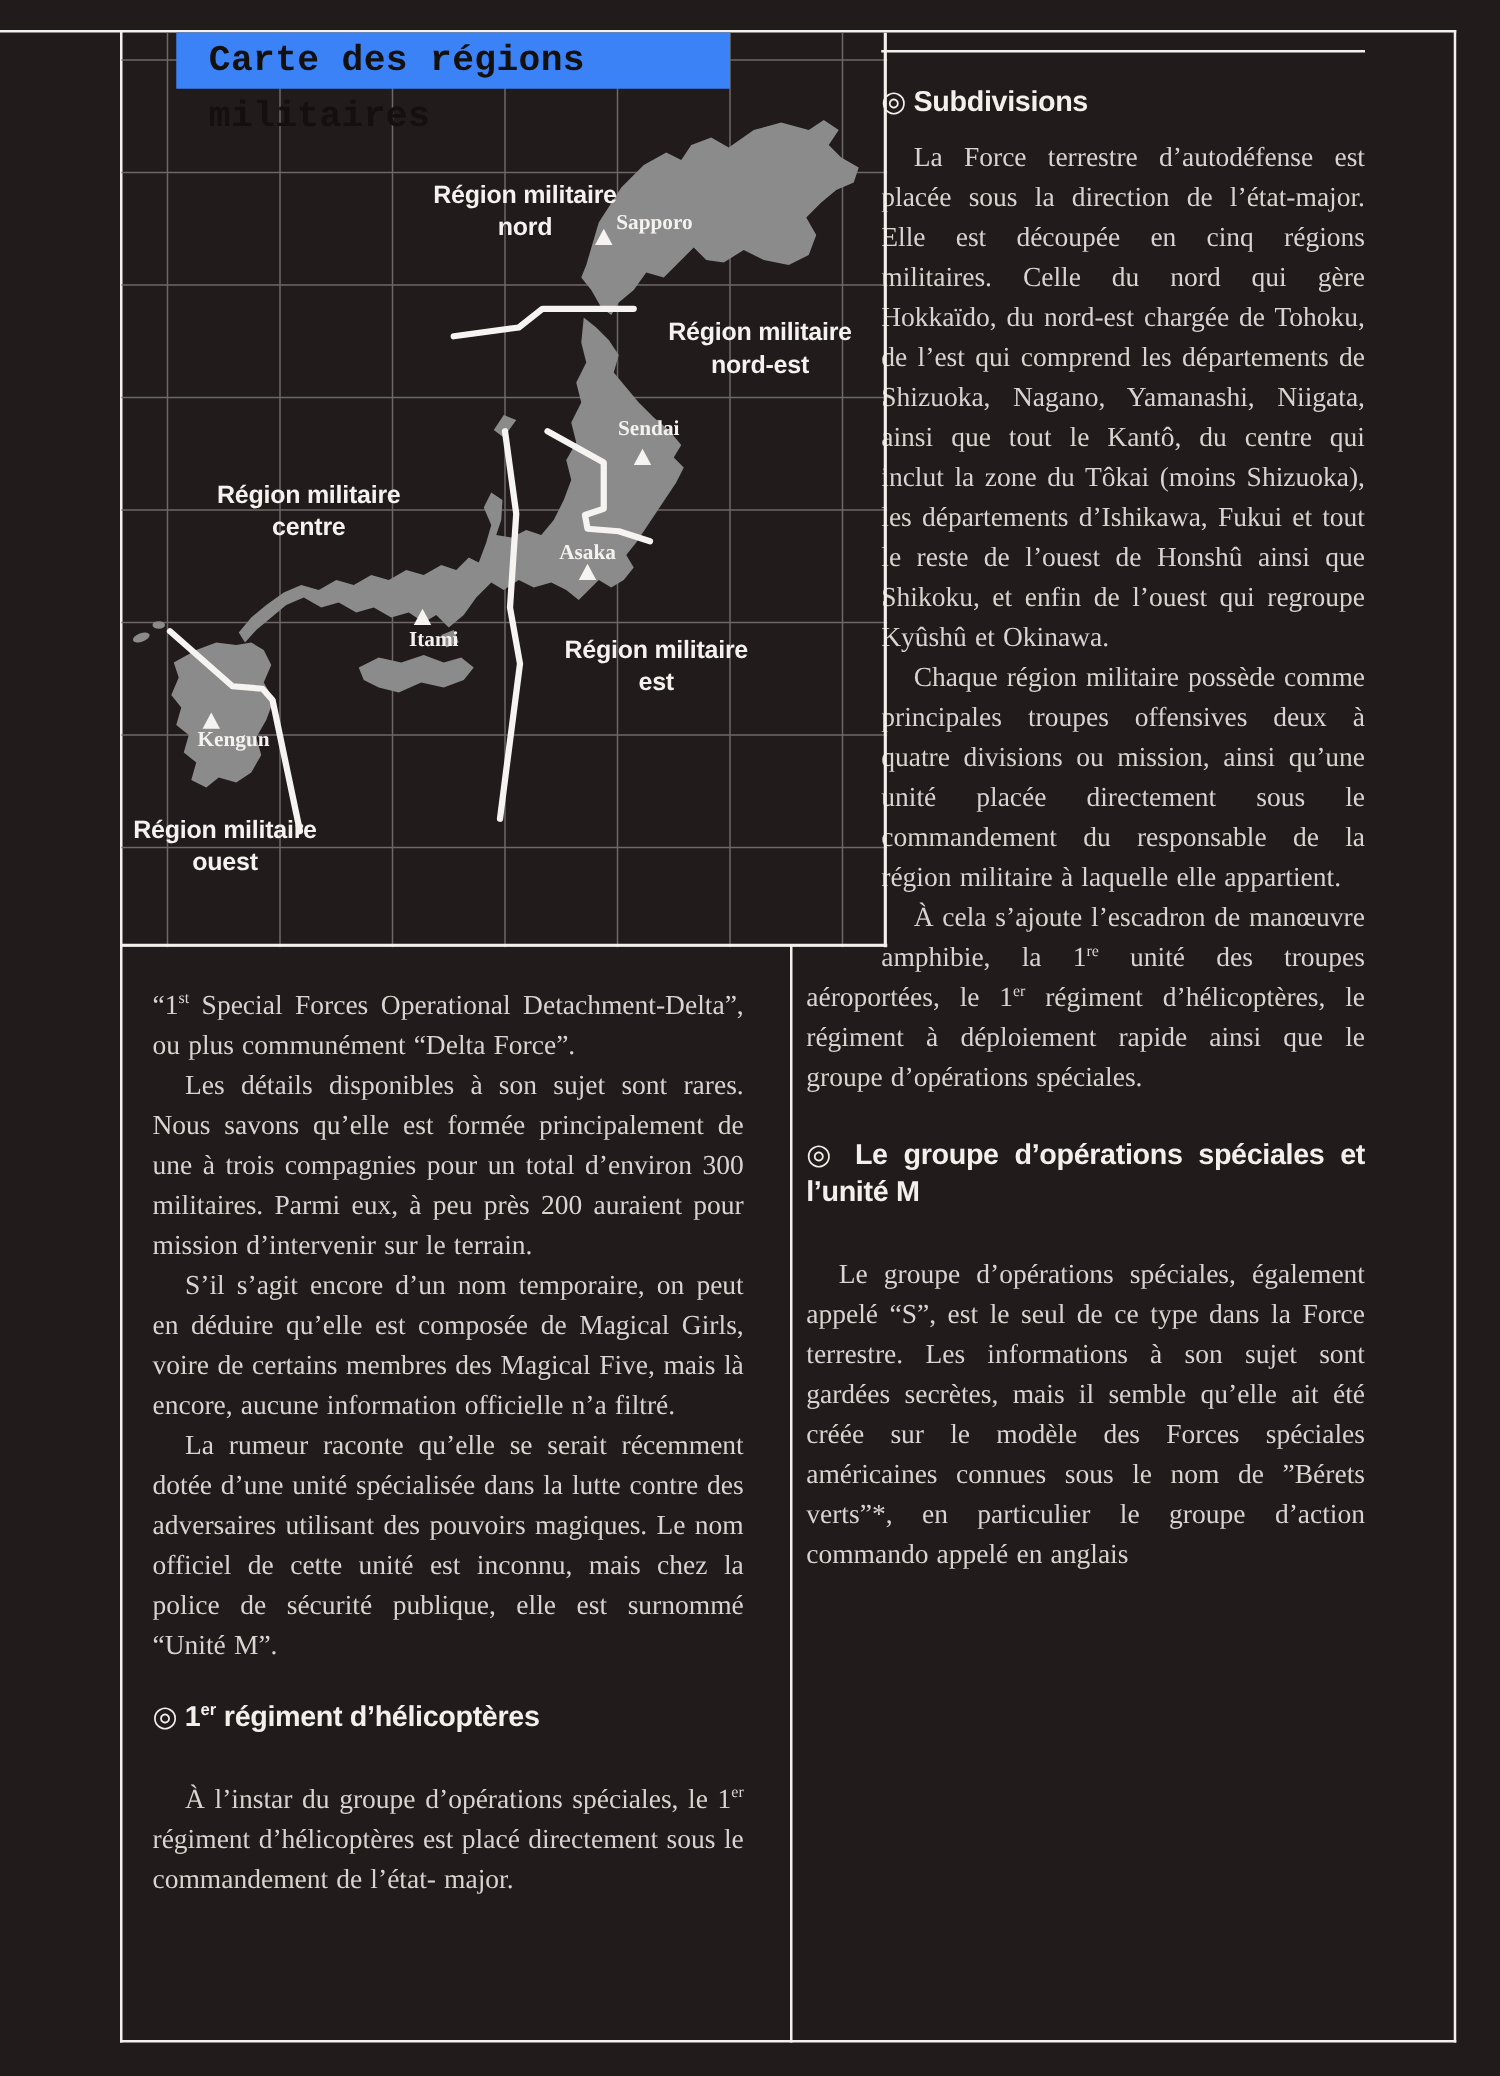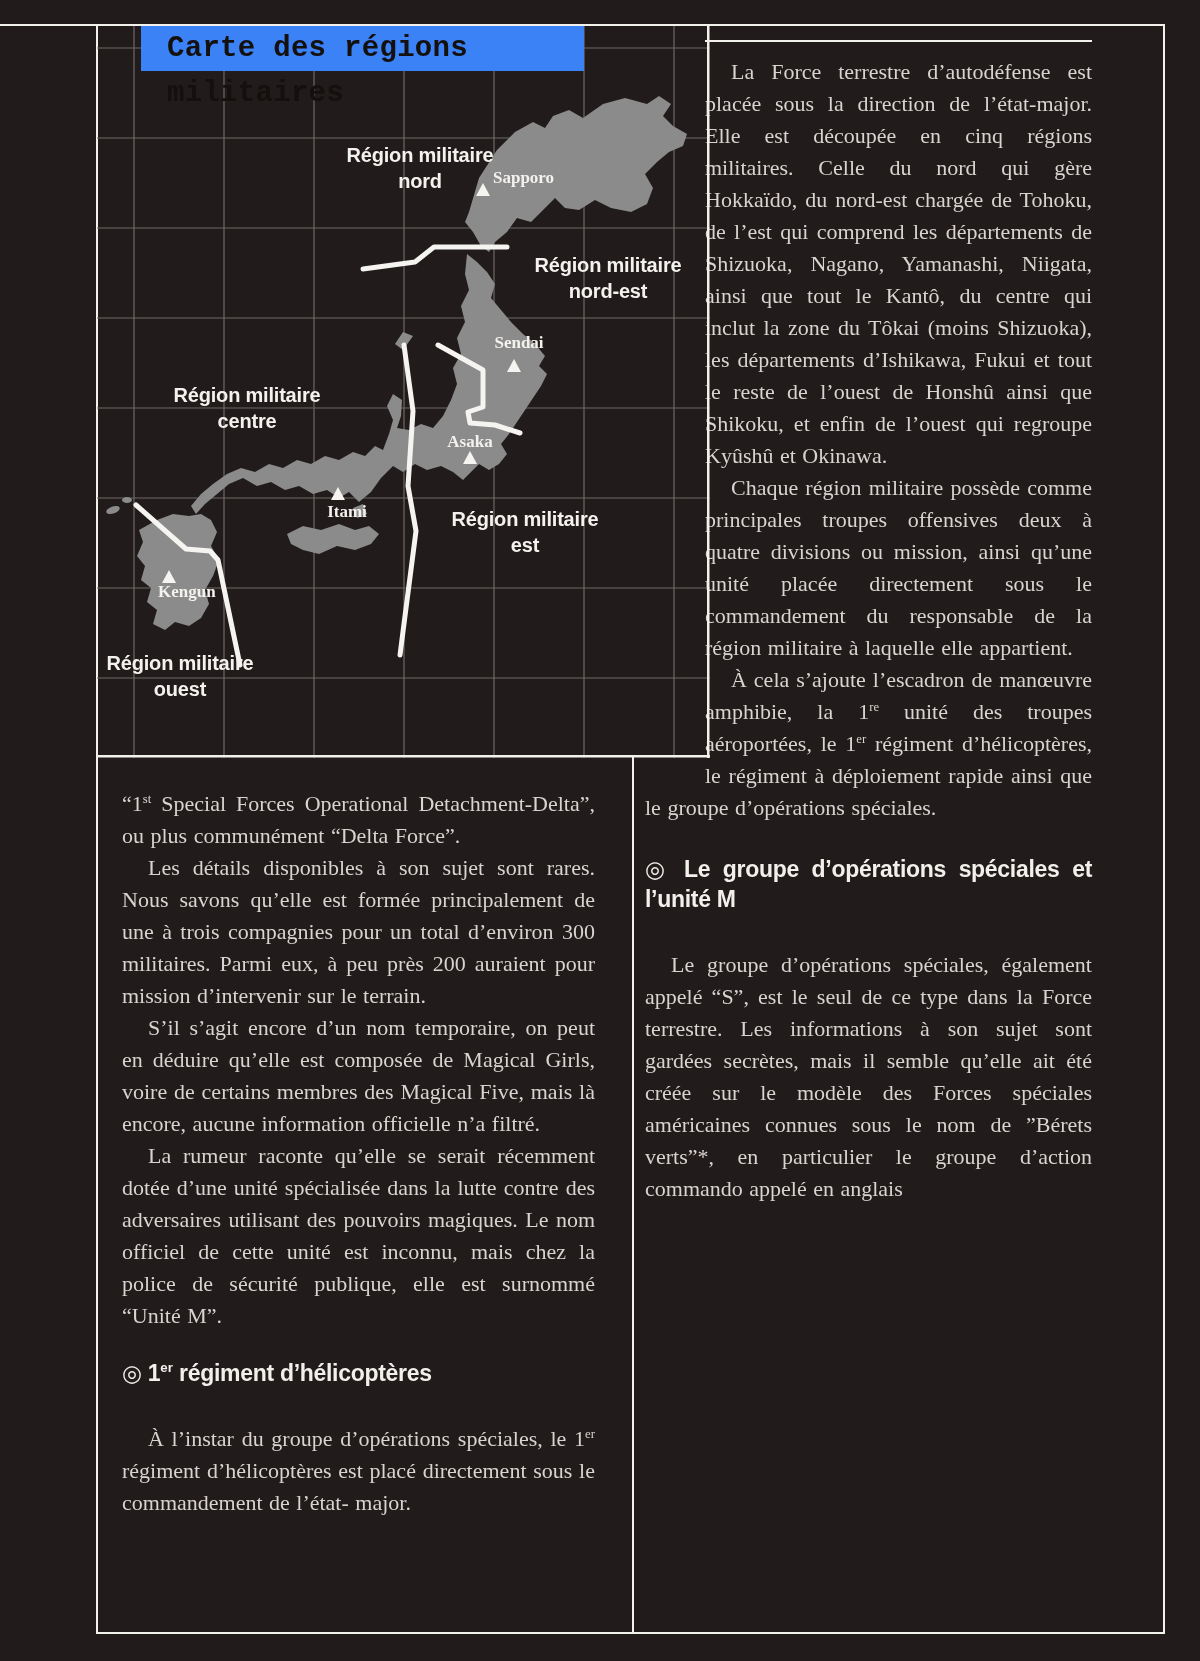--- a/index.html
+++ b/index.html
@@ -145,20 +145,21 @@
     </svg>
 
     <div class="map-title-box">
       <span>Carte des régions militaires</span>
     </div>
   </section>
 
   <section class="right-col">
     <div class="float-spacer"></div>
     <div class="rule"></div>
+    <h2 class="section-heading">◎ Subdivisions</h2>
     <p class="body-par mt14">La Force terrestre d’autodéfense est placée sous la direction de l’état-major. Elle est découpée en cinq régions militaires. Celle du nord qui gère Hokkaïdo, du nord-est chargée de Tohoku, de l’est qui comprend les départements de Shizuoka, Nagano, Yamanashi, Niigata, ainsi que tout le Kantô, du centre qui inclut la zone du Tôkai (moins Shizuoka), les dépar­tements d’Ishikawa, Fukui et tout le reste de l’ouest de Honshû ainsi que Shikoku, et enfin de l’ouest qui regroupe Kyûshû et Okinawa.</p>
     <p class="body-par">Chaque région militaire possède comme principales troupes offensives deux à quatre divisions ou mission, ainsi qu’une unité pla­cée directement sous le commandement du responsable de la région militaire à laquelle elle appartient.</p>
     <p class="body-par">À cela s’ajoute l’escadron de manœuvre amphibie, la 1<sup>re</sup> unité des troupes aéroportées, le 1<sup>er</sup> régiment d’hélicoptères, le régiment à déploiement rapide ainsi que le groupe d’opé­rations spéciales.</p>
     <h2 class="section-heading justified mt30">◎ Le groupe d’opérations spéciales et l’unité M</h2>
     <p class="body-par mt20">Le groupe d’opérations spéciales, égale­ment appelé “S”, est le seul de ce type dans la Force terrestre. Les informations à son sujet sont gardées secrètes, mais il semble qu’elle ait été créée sur le modèle des Forces spéciales américaines connues sous le nom de ”Bérets verts”*, en particulier le groupe d’action commando appelé en anglais</p>
   </section>
 
   <section class="left-col">
     <p class="body-par flush">“1<sup>st</sup> Special Forces Operational Detachment-Delta”, ou plus communément “Delta Force”.</p>
     <p class="body-par">Les détails disponibles à son sujet sont rares. Nous savons qu’elle est formée princi­palement de une à trois compagnies pour un total d’environ 300 militaires. Parmi eux, à peu près 200 auraient pour mission d’interve­nir sur le terrain.</p>

